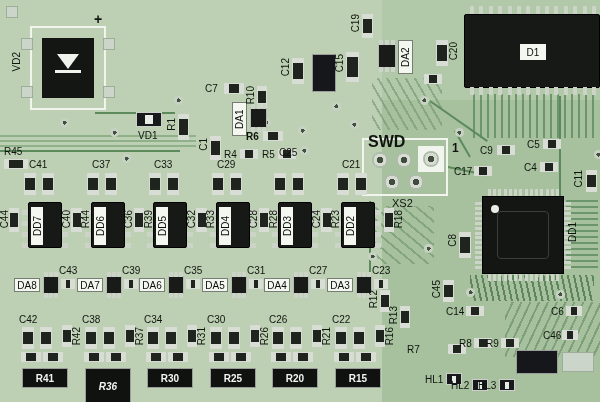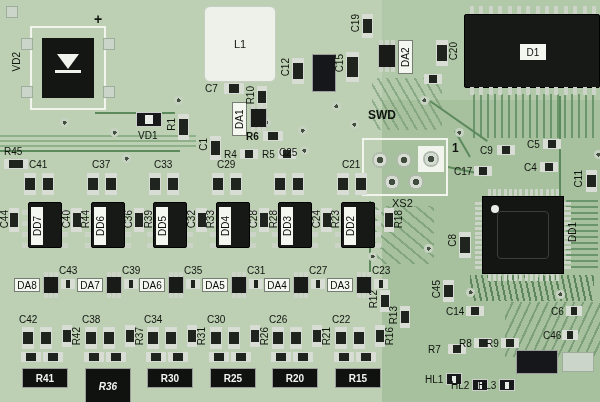--- a/index.html
+++ b/index.html
@@ -142,21 +142,20 @@
     <div class="lbl" style="left: 262px; top: 150px;">R5</div>
     <div class="part ph" style="left: 278px; top: 149px; width: 18px; height: 10px;">
       <span class="pe"></span>
       <span class="pe"></span>
     </div>
     <div class="lbl" style="left: 4px; top: 147px;">R45</div>
     <div class="part ph" style="left: 4px; top: 159px; width: 24px; height: 10px;">
       <span class="pe"></span>
       <span class="pe"></span>
     </div>
-    <div class="ind" style="left: 204px; top: 6px; width: 72px; height: 76px;">L1</div>
     <div class="lbl v" style="left: 281px; top: 58px;">C12</div>
     <div class="part pv" style="left: 292px; top: 58px; width: 12px; height: 26px;">
       <span class="pe"></span>
       <span class="pe"></span>
     </div>
     <div class="bb" style="left: 312px; top: 54px; width: 24px; height: 38px;"></div>
     <div class="lbl v" style="left: 335px; top: 54px;">C15</div>
     <div class="part pv" style="left: 346px; top: 52px; width: 13px; height: 30px;">
       <span class="pe"></span>
       <span class="pe"></span>
@@ -217,21 +216,21 @@
     </div>
     <div class="swdbox" style="left: 362px; top: 138px; width: 86px; height: 58px;">
       <div class="thpad" style="position: absolute; left: 8px; top: 12px; width: 16px; height: 16px;"></div>
       <div class="thpad" style="position: absolute; left: 32px; top: 12px; width: 16px; height: 16px;"></div>
       <div class="thpad" style="position: absolute; left: 20px; top: 34px; width: 16px; height: 16px;"></div>
       <div class="thpad" style="position: absolute; left: 44px; top: 34px; width: 16px; height: 16px;"></div>
       <div class="pin1box" style="position: absolute; left: 54px; top: 6px; width: 26px; height: 26px;">
         <div class="thpad" style="position: absolute; left: 5px; top: 5px; width: 16px; height: 16px;"></div>
       </div>
     </div>
-    <div class="lbl" style="left: 368px; top: 109px; font-size: 12px; font-weight: 700;">SWD</div>
+    <div class="lbl" style="left: 368px; top: 134px; font-size: 16px; font-weight: 700;">SWD</div>
     <div class="lbl" style="left: 452px; top: 142px; font-size: 12px; font-weight: 700;">1</div>
     <div class="lbl" style="left: 392px; top: 198px; font-size: 11px;">XS2</div>
     <div class="lbl" style="left: 480px; top: 146px;">C9</div>
     <div class="part ph" style="left: 497px; top: 145px; width: 18px; height: 10px;">
       <span class="pe"></span>
       <span class="pe"></span>
     </div>
     <div class="lbl" style="left: 527px; top: 140px;">C5</div>
     <div class="part ph" style="left: 543px; top: 139px; width: 18px; height: 10px;">
       <span class="pe"></span>
@@ -341,21 +340,21 @@
     <div class="lbl" style="left: 551px; top: 307px;">C6</div>
     <div class="part ph" style="left: 566px; top: 306px; width: 16px; height: 10px;">
       <span class="pe"></span>
       <span class="pe"></span>
     </div>
     <div class="lbl" style="left: 543px; top: 331px;">C46</div>
     <div class="part ph" style="left: 562px; top: 330px; width: 16px; height: 10px;">
       <span class="pe"></span>
       <span class="pe"></span>
     </div>
-    <div class="lbl" style="left: 428px; top: 345px;">R7</div>
+    <div class="lbl" style="left: 407px; top: 345px;">R7</div>
     <div class="part ph" style="left: 448px; top: 344px; width: 18px; height: 10px;">
       <span class="pe"></span>
       <span class="pe"></span>
     </div>
     <div class="lbl" style="left: 459px; top: 339px;">R8</div>
     <div class="part ph" style="left: 474px; top: 338px; width: 18px; height: 10px;">
       <span class="pe"></span>
       <span class="pe"></span>
     </div>
     <div class="lbl" style="left: 486px; top: 339px;">R9</div>

